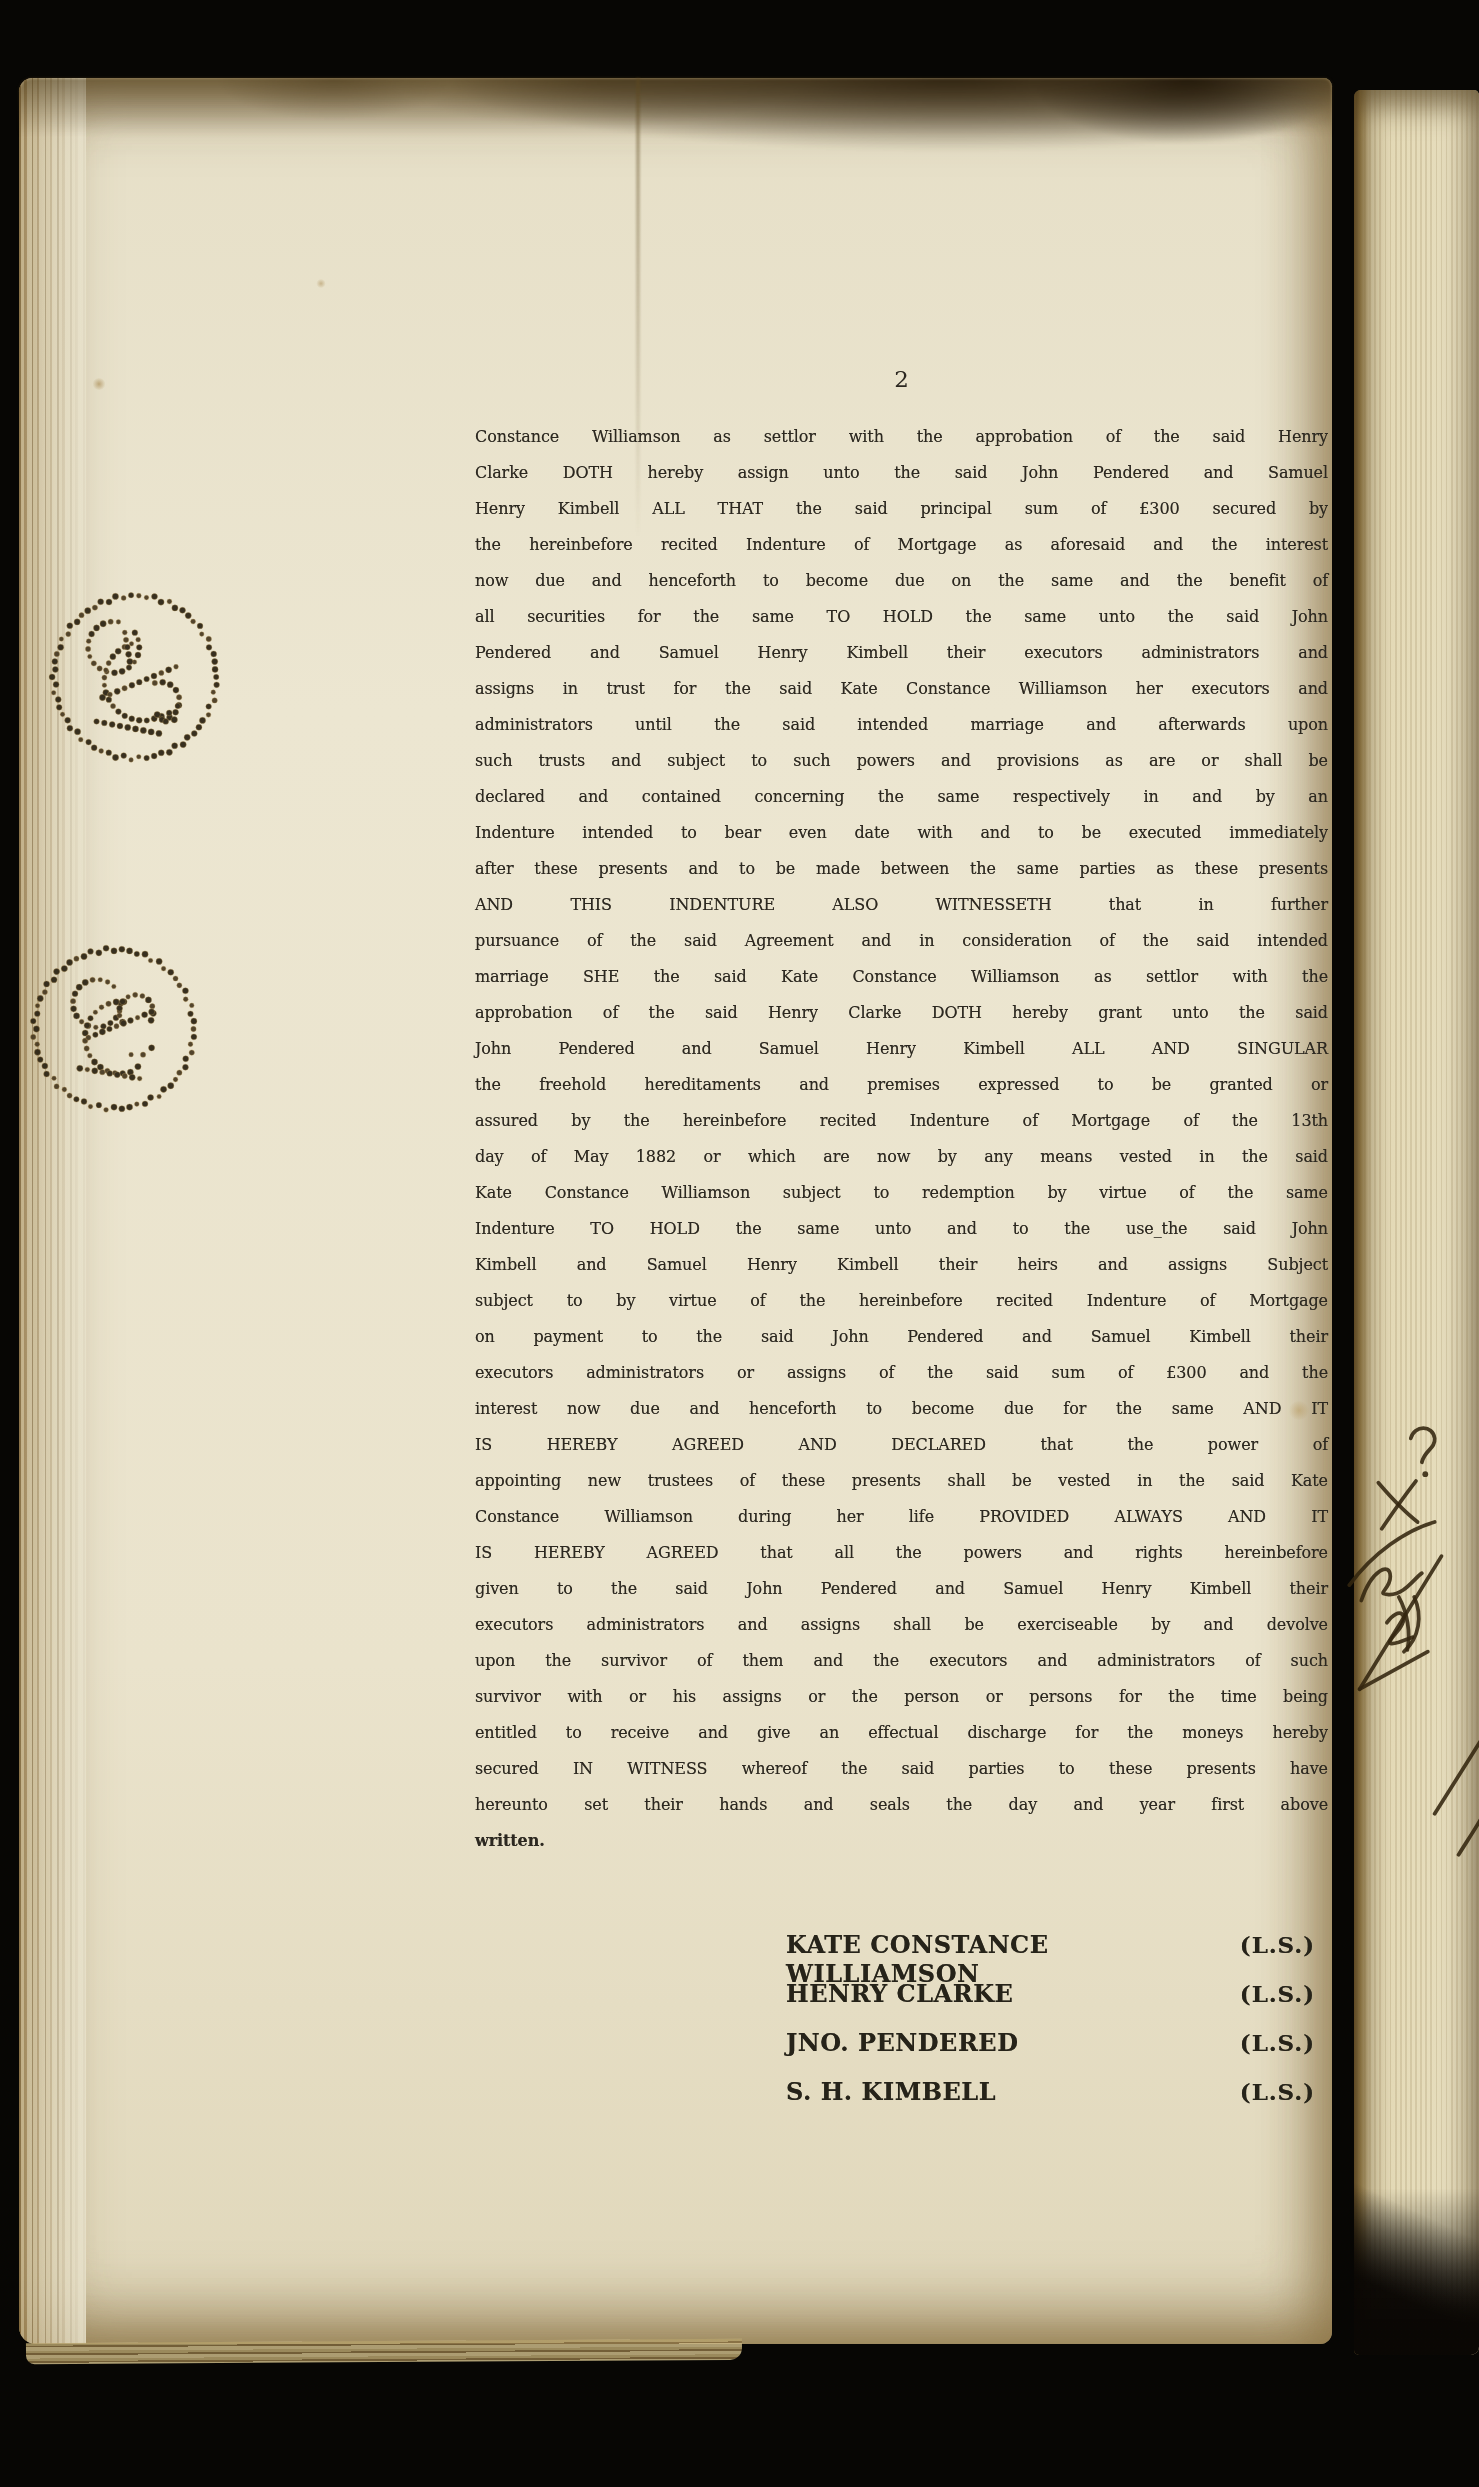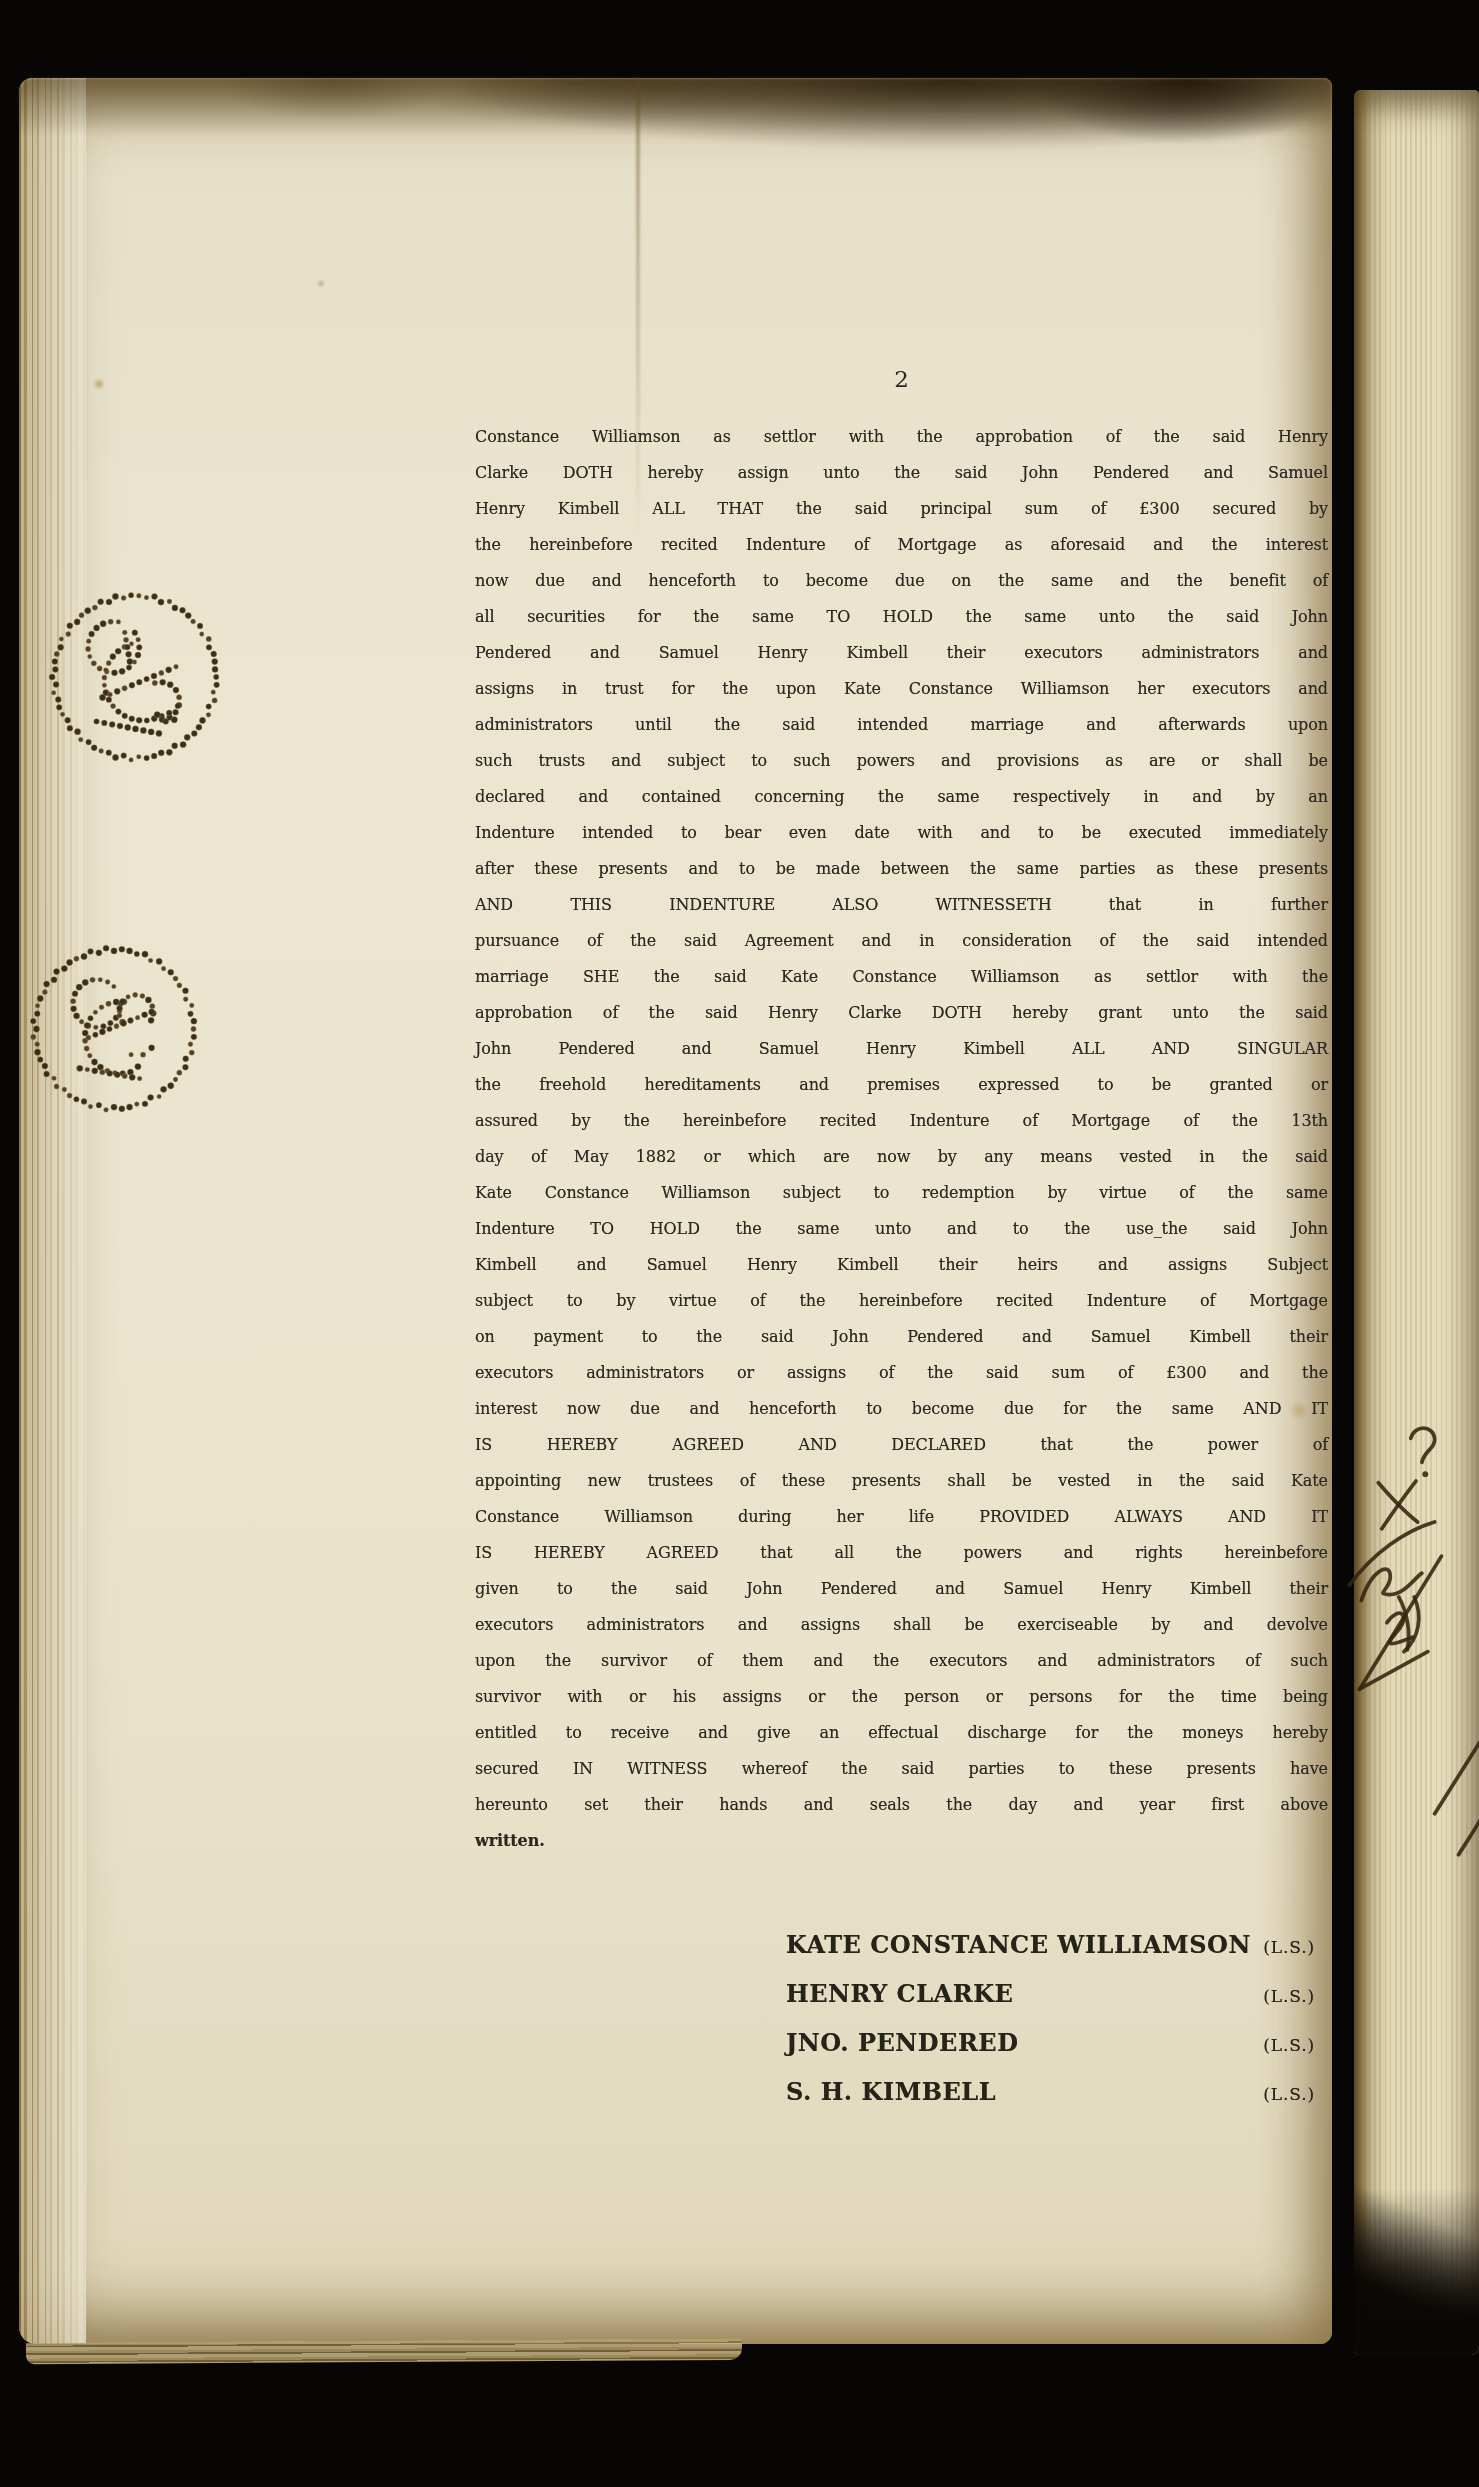--- a/index.html
+++ b/index.html
@@ -63,21 +63,21 @@
     white-space:normal;
   }
   .deed .line.last{text-align-last:left;font-weight:bold;}
   .sigs{position:absolute;left:767px;top:1852px;width:529px;color:#262319;}
   .sig-row{
     display:flex;justify-content:space-between;align-items:baseline;
     height:49px;font-weight:bold;font-size:24px;letter-spacing:0.5px;
     text-shadow:0 0 0.4px rgba(38,35,25,.6);
     gap:12px;
   }
-  .sig-row .seal{font-size:17px;font-weight:normal;letter-spacing:0.9px;}
+  .sig-row .seal{font-size:23px;font-weight:bold;letter-spacing:0.9px;}
   
   .stamp{position:absolute;width:188px;height:188px;opacity:.95;}
   #stamp1{left:22px;top:505px;}
   #stamp2{left:0.9px;top:857px;}
   
   .strip{
     position:absolute;left:1354px;top:90px;width:125px;height:2265px;
     background:linear-gradient(90deg,#6b5530 0,#a98f58 6px,#d9cda8 17px,#e5dbb8 38px,#e8dfc0 100%);
     border-radius:6.8px 5.1px 8.5px 5.1px;
     box-shadow:inset 0 17px 29px rgba(70,52,20,.6), inset 0 -19px 38px rgba(70,52,20,.5);
@@ -117,21 +117,21 @@
 
     <div class="pagenum">2</div>
     <div class="deed">
         <div class="line">Constance Williamson as settlor with the approbation of the said Henry</div>
         <div class="line">Clarke DOTH hereby assign unto the said John Pendered and Samuel</div>
         <div class="line">Henry Kimbell ALL THAT the said principal sum of £300 secured by</div>
         <div class="line">the hereinbefore recited Indenture of Mortgage as aforesaid and the interest</div>
         <div class="line">now due and henceforth to become due on the same and the benefit of</div>
         <div class="line">all securities for the same TO HOLD the same unto the said John</div>
         <div class="line">Pendered and Samuel Henry Kimbell their executors administrators and</div>
-        <div class="line">assigns in trust for the upon Kate Constance Williamson her executors and</div>
+        <div class="line">assigns in trust for the said Kate Constance Williamson her executors and</div>
         <div class="line">administrators until the said intended marriage and afterwards upon</div>
         <div class="line">such trusts and subject to such powers and provisions as are or shall be</div>
         <div class="line">declared and contained concerning the same respectively in and by an</div>
         <div class="line">Indenture intended to bear even date with and to be executed immediately</div>
         <div class="line">after these presents and to be made between the same parties as these presents</div>
         <div class="line">AND THIS INDENTURE ALSO WITNESSETH that in further</div>
         <div class="line">pursuance of the said Agreement and in consideration of the said intended</div>
         <div class="line">marriage SHE the said Kate Constance Williamson as settlor with the</div>
         <div class="line">approbation of the said Henry Clarke DOTH hereby grant unto the said</div>
         <div class="line">John Pendered and Samuel Henry Kimbell ALL AND SINGULAR</div>

